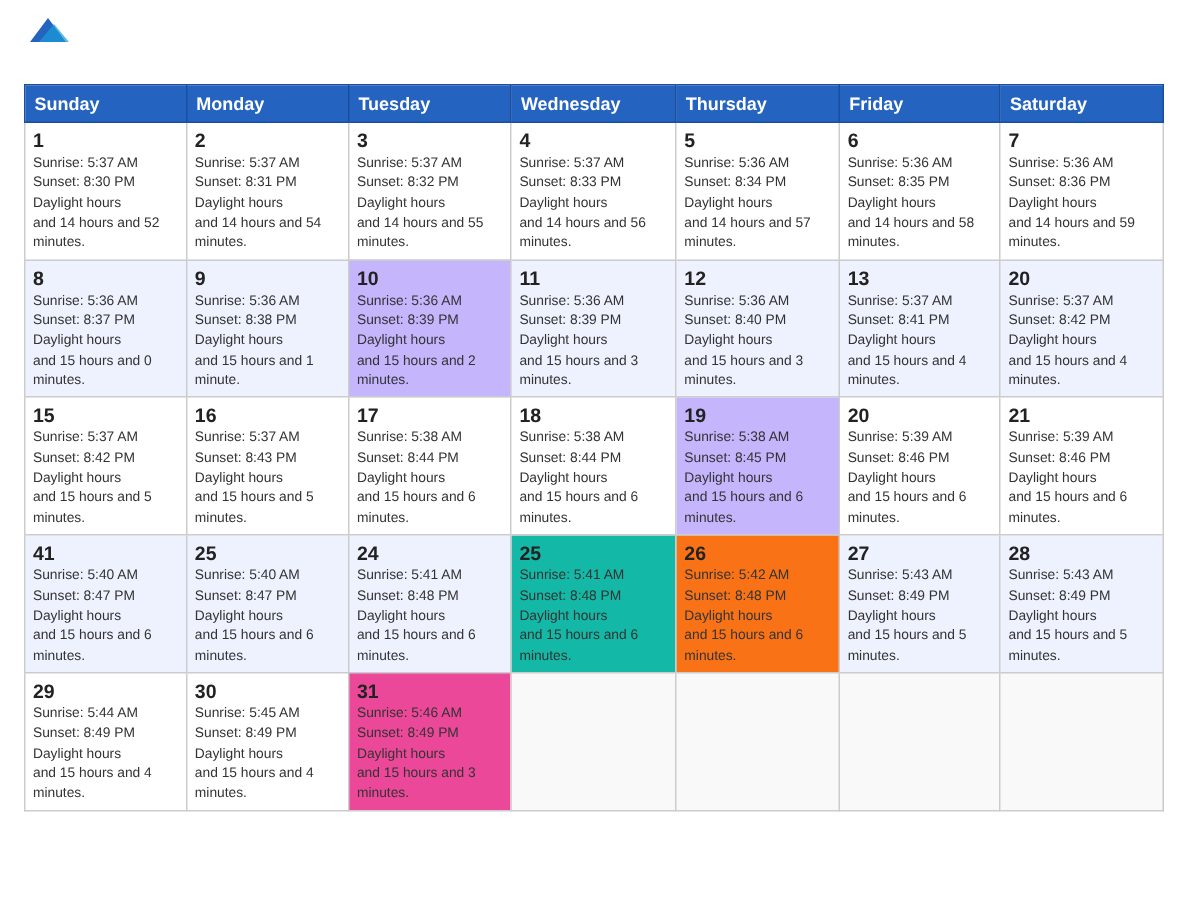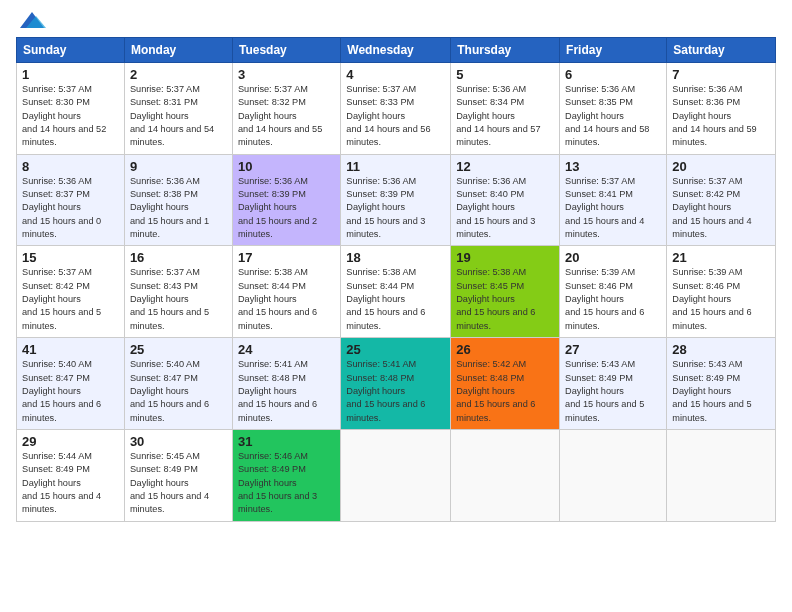--- a/index.html
+++ b/index.html
@@ -52,21 +52,21 @@
     }
     .location-title {
       font-size: 14px;
       color: #444;
       margin-top: 2px;
     }
     .calendar-table {
       width: 100%;
       border-collapse: collapse;
       font-size: 10px;
-      margin-top: 5px;
+      margin-top: 24px;
     }
     .calendar-table th {
       background: #2563c0;
       color: #fff;
       text-align: left;
       padding: 5px 6px;
       font-size: 12px;
       font-weight: bold;
       border: 1px solid #1a4fa0;
     }
@@ -209,21 +209,21 @@
             <div class="day-info">Sunrise: 5:37 AM<br>Sunset: 8:43 PM<br>Daylight hours<br>and 15 hours and 5 minutes.</div>
           </td>
           <td style="background: rgb(255, 255, 255);">
             <span class="day-number">17</span>
             <div class="day-info">Sunrise: 5:38 AM<br>Sunset: 8:44 PM<br>Daylight hours<br>and 15 hours and 6 minutes.</div>
           </td>
           <td style="background: rgb(255, 255, 255);">
             <span class="day-number">18</span>
             <div class="day-info">Sunrise: 5:38 AM<br>Sunset: 8:44 PM<br>Daylight hours<br>and 15 hours and 6 minutes.</div>
           </td>
-          <td style="background: #84cc16;">
+          <td style="background: #c4b5fd;">
             <span class="day-number">19</span>
             <div class="day-info">Sunrise: 5:38 AM<br>Sunset: 8:45 PM<br>Daylight hours<br>and 15 hours and 6 minutes.</div>
           </td>
           <td style="background: rgb(255, 255, 255);">
             <span class="day-number">20</span>
             <div class="day-info">Sunrise: 5:39 AM<br>Sunset: 8:46 PM<br>Daylight hours<br>and 15 hours and 6 minutes.</div>
           </td>
           <td style="background: rgb(255, 255, 255);">
             <span class="day-number">21</span>
             <div class="day-info">Sunrise: 5:39 AM<br>Sunset: 8:46 PM<br>Daylight hours<br>and 15 hours and 6 minutes.</div>
@@ -261,21 +261,21 @@
         </tr>
         <tr class="last-row">
           <td style="background: rgb(255, 255, 255);">
             <span class="day-number">29</span>
             <div class="day-info">Sunrise: 5:44 AM<br>Sunset: 8:49 PM<br>Daylight hours<br>and 15 hours and 4 minutes.</div>
           </td>
           <td style="background: rgb(255, 255, 255);">
             <span class="day-number">30</span>
             <div class="day-info">Sunrise: 5:45 AM<br>Sunset: 8:49 PM<br>Daylight hours<br>and 15 hours and 4 minutes.</div>
           </td>
-          <td style="background: #22c55e;">
+          <td style="background: #ec4899;">
             <span class="day-number">31</span>
             <div class="day-info">Sunrise: 5:46 AM<br>Sunset: 8:49 PM<br>Daylight hours<br>and 15 hours and 3 minutes.</div>
           </td>
           <td class="empty-cell"></td>
           <td class="empty-cell"></td>
           <td class="empty-cell"></td>
           <td class="empty-cell"></td>
         </tr>
       </tbody>
   </table>

